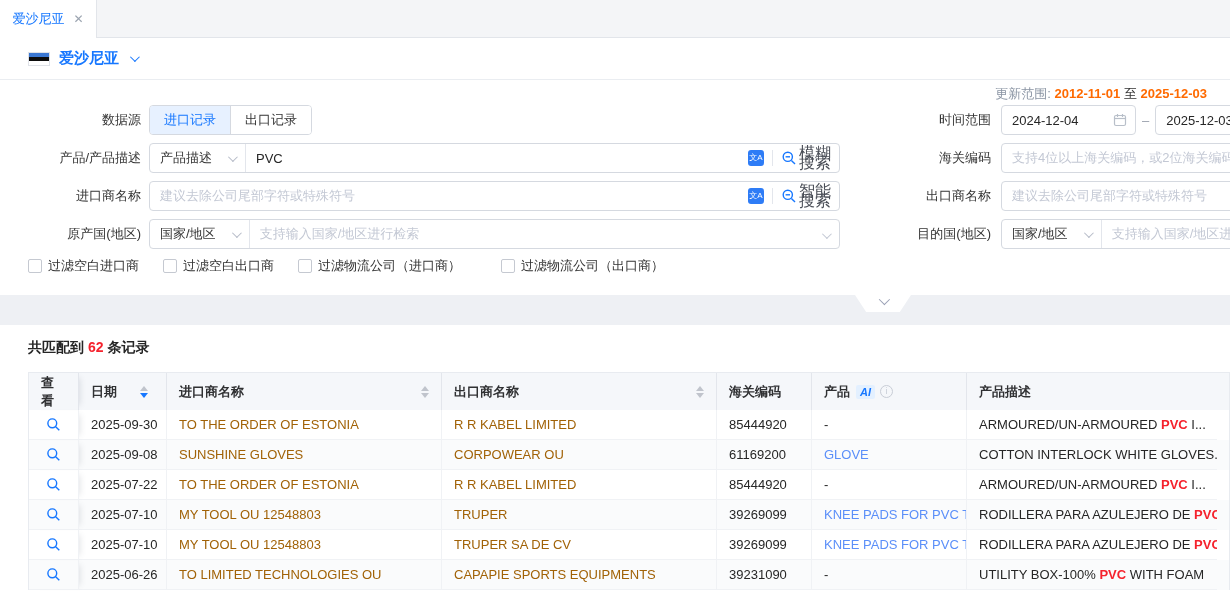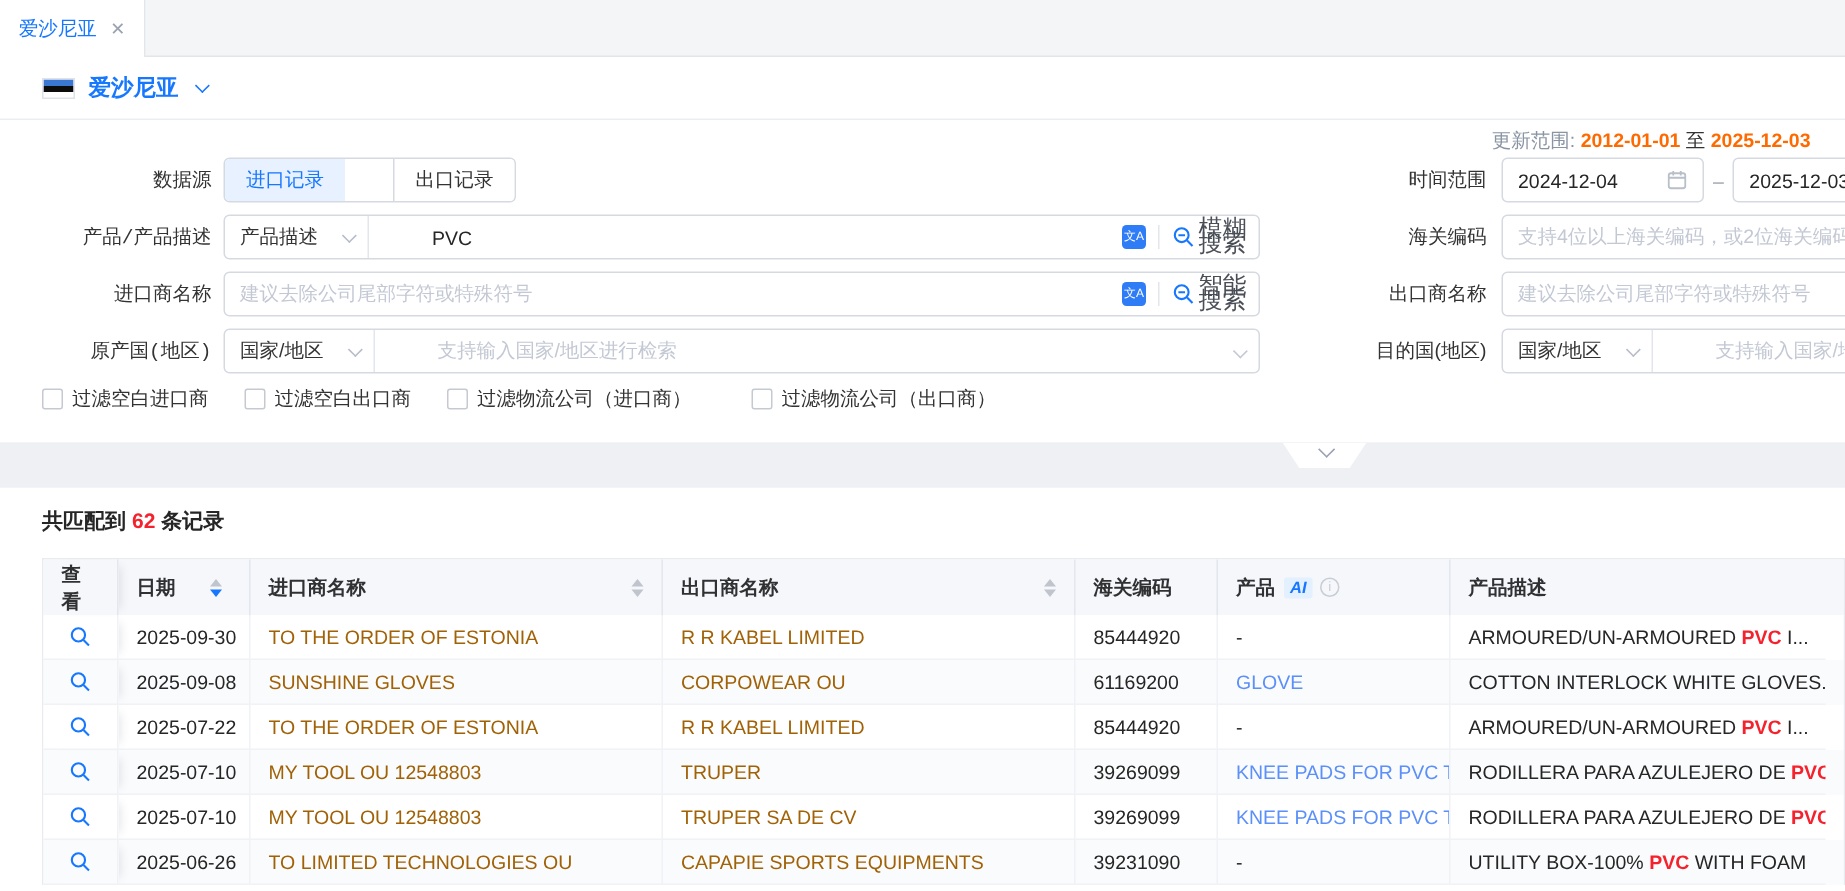--- a/index.html
+++ b/index.html
@@ -23,47 +23,47 @@
   .header .chevron { color:#1677ff; margin-left:2px; }
 
   
   .form { background:#fff; height:215px; padding-top:4px; position:relative; }
   .update-line { height:20px; line-height:20px; text-align:right; padding-right:23px; margin-bottom:1px; }
   .update-line .lab { color:#8a94a3; }
   .update-line .odate { color:#ff6a00; font-weight:bold; }
   .update-line .mid { color:#333; }
 
   .form-row { display:flex; align-items:center; padding-left:28px; margin-bottom:8px; }
-  .lbl-l { width:113px; text-align:right; margin-right:8px; flex:none; color:#333;font-family:Liberation Mono, monospace; }
+  .lbl-l { width:113px; text-align:right; margin-right:8px; flex:none; color:#333; }
   .field-l { width:691px; flex:none; display:flex; align-items:center; }
   .lbl-r { width:151px; text-align:right; margin-right:10px; flex:none; color:#333; }
   .field-r { flex:none; display:flex; align-items:center; }
 
   .ctl { height:30px; border:1px solid #d5d9e0; border-radius:4px; background:#fff;
-    display:flex; align-items:center;gap:32px; }
+    display:flex; align-items:center; }
   .grow { flex:1; }
   .seg { overflow:hidden; }
   .seg .opt { padding:0 14px; height:28px; line-height:28px; cursor:pointer; background:#fff; color:#333; }
   .seg .opt.sel { background:#e7f1ff; color:#1677ff; }
   .seg .opt + .opt { border-left:1px solid #d5d9e0; }
 
   .sel-part { height:100%; display:flex; align-items:center; gap:16px; padding:0 10px;
     border-right:1px solid #e3e6ec; color:#333; cursor:pointer; flex:none; }
   .sel-part .chevron, .date-box .chevron { color:#b6bcc8; }
   .input-area { flex:1; padding:0 10px; white-space:nowrap; overflow:hidden; }
   .ph { color:#c3c8d4; }
   .val { color:#262626; }
   .suffix { display:flex; align-items:center; padding-right:8px; flex:none; }
   .trans-icon { width:16px; height:16px; border-radius:3px; background:#2e7cf6; color:#fff;
     font-size:8px; line-height:16px; text-align:center; cursor:pointer; flex:none; }
   .vdiv { width:1px; height:16px; background:#e3e6ec; margin:0 8px; }
   .stacked { font-size:16px; line-height:10px; color:#4a4e57; margin-left:2px; }
   .end-chevron { padding-right:10px; }
 
-  .date-box { padding:0 8px 0 10px; justify-content:flex-start; }
+  .date-box { padding:0 8px 0 10px; justify-content:space-between; }
   .dash { color:#99a0ac; margin:0 6px; }
 
   .chk-row { display:flex; align-items:center; padding-left:28px; margin-top:6px; }
   .chk { display:flex; align-items:center; gap:6px; margin-right:24px; cursor:pointer; }
   .chk.last { margin-left:16px; }
   .box { width:14px; height:14px; border:1px solid #c5c9d1; border-radius:2px; background:#fff; flex:none; }
 
   
   .gap { height:30px; background:#eef0f4; position:relative; }
   .handle { position:absolute; left:855px; top:0; width:56px; height:17px; background:#fff;
@@ -127,21 +127,21 @@
 
 <div class="header">
   <span class="flag"></span>
   <span class="country-title">爱沙尼亚</span>
   <span class="chevron"></span>
 </div>
 
 <div class="form">
   <div class="update-line">
     <span class="lab">更新范围:</span>
-    <span class="odate">2012-01-01</span>
+    <span class="odate">2012-11-01</span>
     <span class="mid">至</span>
     <span class="odate">2025-12-03</span>
   </div>
 
   <div class="form-row">
     <div class="lbl-l">数据源</div>
     <div class="field-l">
       <div class="ctl seg">
         <div class="opt sel">进口记录</div>
         <div class="opt">出口记录</div>

